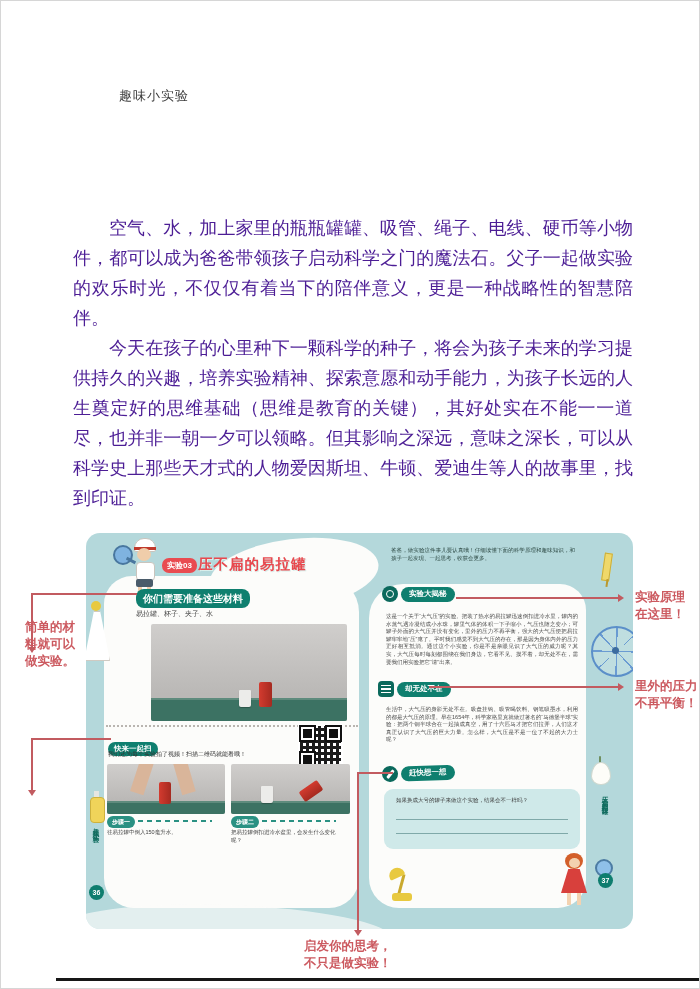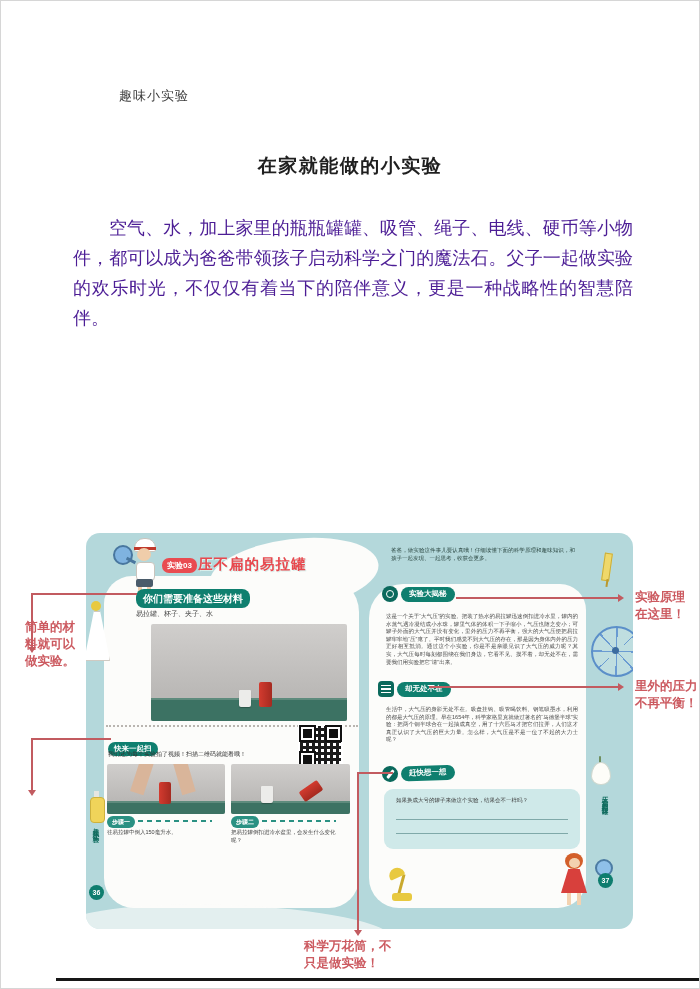--- a/index.html
+++ b/index.html
@@ -142,22 +142,22 @@
   #ann5{left:303px;top:937px;width:92px;}
 
   .bottom-rule{position:absolute;left:55px;top:977px;width:644px;height:3px;background:#161616;}
 </style>
 </head>
 <body>
 
 <div class="sheet">
 
   <div class="doc-label">趣味小实验</div>
-  <div class="doc-title">在家就能做的小实验</div>
   <div class="para" id="para1">空气、水，加上家里的瓶瓶罐罐、吸管、绳子、电线、硬币等小物件，都可以成为爸爸带领孩子启动科学之门的魔法石。父子一起做实验的欢乐时光，不仅仅有着当下的陪伴意义，更是一种战略性的智慧陪伴。</div>
+  <div class="para" id="para2">今天在孩子的心里种下一颗科学的种子，将会为孩子未来的学习提供持久的兴趣，培养实验精神、探索意愿和动手能力，为孩子长远的人生奠定好的思维基础（思维是教育的关键），其好处实在不能一一道尽，也并非一朝一夕可以领略。但其影响之深远，意味之深长，可以从科学史上那些天才式的人物爱因斯坦、牛顿、爱迪生等人的故事里，找到印证。</div>
 
   <div class="spread">
     <div class="blob" id="blob-left"></div>
     <div class="blob" id="hump"></div>
     <div class="blob" id="blob-right"></div>
     <div class="blob" id="wave-bottom"></div>
 
     <div class="ill" id="boy">
       <i class="mag"></i>
         <i class="stick"></i>
@@ -290,16 +290,16 @@
   <i class="arrow-right" id="a3arrow"></i>
   <div class="ann" id="ann3">实验原理在这里！</div>
 
   <i class="ann-line" id="l4h"></i>
   <i class="arrow-right" id="a4arrow"></i>
   <div class="ann" id="ann4">里外的压力不再平衡！</div>
 
   <i class="ann-line" id="l5h"></i>
   <i class="ann-line" id="l5v"></i>
   <i class="arrow-down" id="a5arrow"></i>
-  <div class="ann" id="ann5">科学万花筒，不只是做实验！</div>
+  <div class="ann" id="ann5">启发你的思考，不只是做实验！</div>
 
   <div class="bottom-rule"></div>
 </div>
 
 </body></html>

